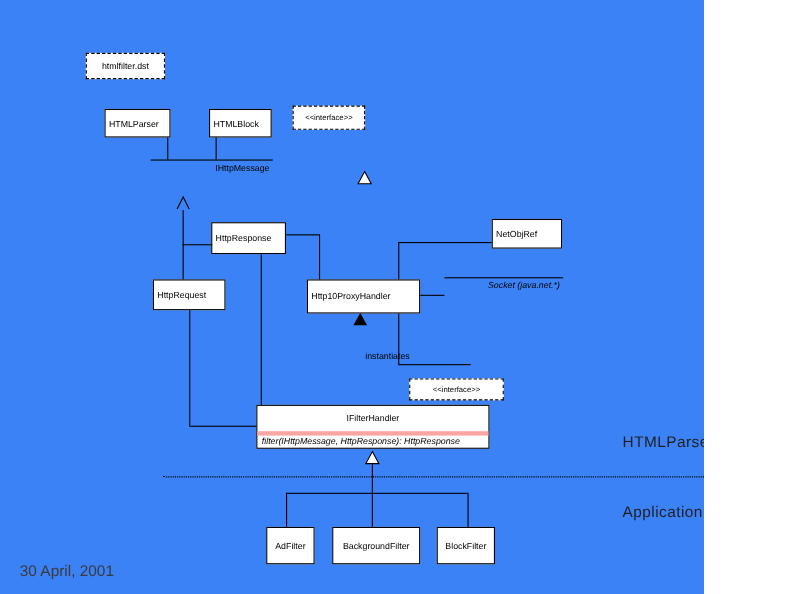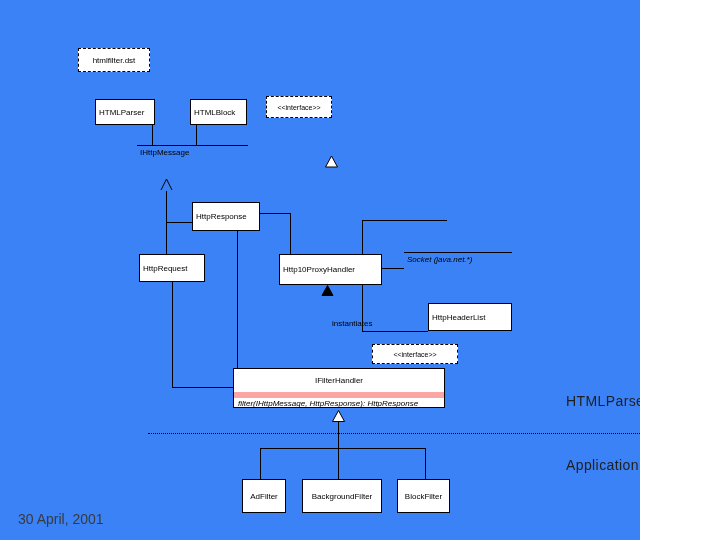--- a/index.html
+++ b/index.html
@@ -2,27 +2,27 @@
 <html><head>
 <meta charset="utf-8">
 <style>
   html,body{margin:0;padding:0;background:#fff;}
   .stage{position:relative;width:640px;height:540px;background:#3b82f6;
          font-family:"Liberation Sans",sans-serif;color:#000;overflow:hidden;}
   .box{position:absolute;border:1px solid #000;background:#fff;font-size:8px;
        display:flex;align-items:center;padding:0 3px;box-sizing:border-box;white-space:nowrap;}
   .box.center{justify-content:center;padding:16px;}
   .cls2{position:absolute;border:1px solid #000;background:#fff;box-sizing:border-box;}
-  .cls2 .nm{height:23px;border-bottom:6px solid #fca5a5;display:flex;align-items:center;
+  .cls2 .nm{height:23px;border-bottom:4px solid #fca5a5;display:flex;align-items:center;
             justify-content:center;font-size:8px;white-space:nowrap;}
   .cls2 .mth{height:15px;font-style:italic;font-size:8px;padding:1px 4px;white-space:nowrap;}
   .iface{position:absolute;border:1px dashed #000;background:#fff;font-size:7px;
          display:flex;align-items:center;justify-content:center;box-sizing:border-box;white-space:nowrap;}
   .topline{position:absolute;border-top:1px solid #000;font-size:8px;padding:2px 3px;
-           box-sizing:border-box;white-space:nowrap;}
+           box-sizing:border-box;white-space:nowrap;text-align:right;}
   .it{font-style:italic;}
   .hl,.vl{position:absolute;background:#000;}
   .hl{height:1px;}
   .vl{width:1px;}
   .dotted{position:absolute;height:0;border-top:1px dotted #000;}
   .lbl{position:absolute;white-space:nowrap;}
   .small{font-size:8px;}
   .big{font-size:14px;color:#1f1f1f;letter-spacing:.4px;}
   .footer{font-size:14px;color:#3a3a3a;}
   svg.arrow{position:absolute;display:block;}
@@ -38,22 +38,22 @@
   <div class="box" style="left:190px;top:99px;width:57px;height:26px">HTMLBlock</div>
 
   <div class="topline" style="left:137px;top:145px;width:111px;height:22px">IHttpMessage</div>
 
   <div class="iface" style="left:266px;top:96px;width:66px;height:22px">&lt;&lt;interface&gt;&gt;</div>
 
   <div class="box" style="left:139px;top:254px;width:66px;height:28px">HttpRequest</div>
   <div class="box" style="left:192px;top:202px;width:68px;height:29px">HttpResponse</div>
   <div class="box" style="left:279px;top:254px;width:103px;height:31px">Http10ProxyHandler</div>
 
+  <div class="box" style="left:447px;top:199px;width:64px;height:27px">NetObjRef</div>
   <div class="topline it" style="left:404px;top:252px;width:108px;height:28px">Socket (java.net.*)</div>
-  <div class="box" style="left:428px;top:303px;width:84px;height:28px">HttpHeaderList</div>
 
   <div class="lbl small" style="left:332px;top:319px">instantiates</div>
 
   <div class="iface" style="left:372px;top:344px;width:86px;height:20px">&lt;&lt;interface&gt;&gt;</div>
   <div class="cls2" style="left:233px;top:368px;width:212px;height:40px">
     <div class="nm">IFilterHandler</div>
     <div class="mth">filter(IHttpMessage, HttpResponse): HttpResponse</div>
   </div>
 
   <div class="box center" style="left:242px;top:479px;width:44px;height:24px">AdFilter</div>

